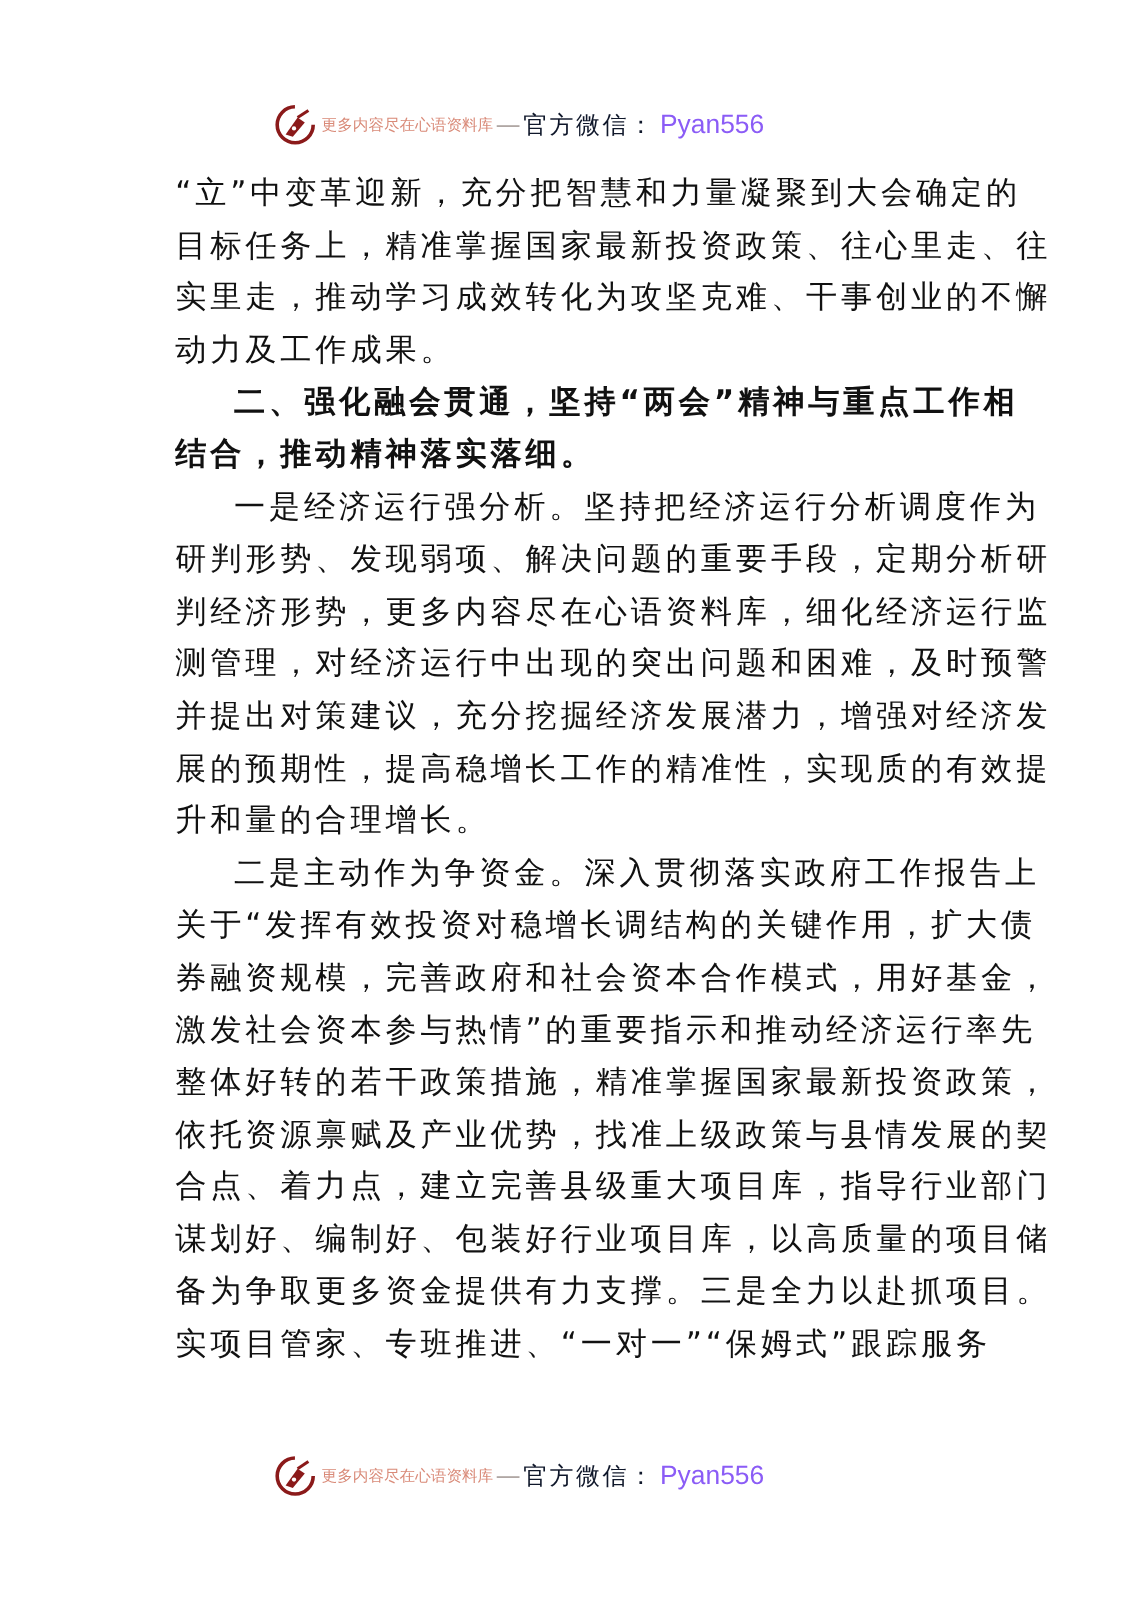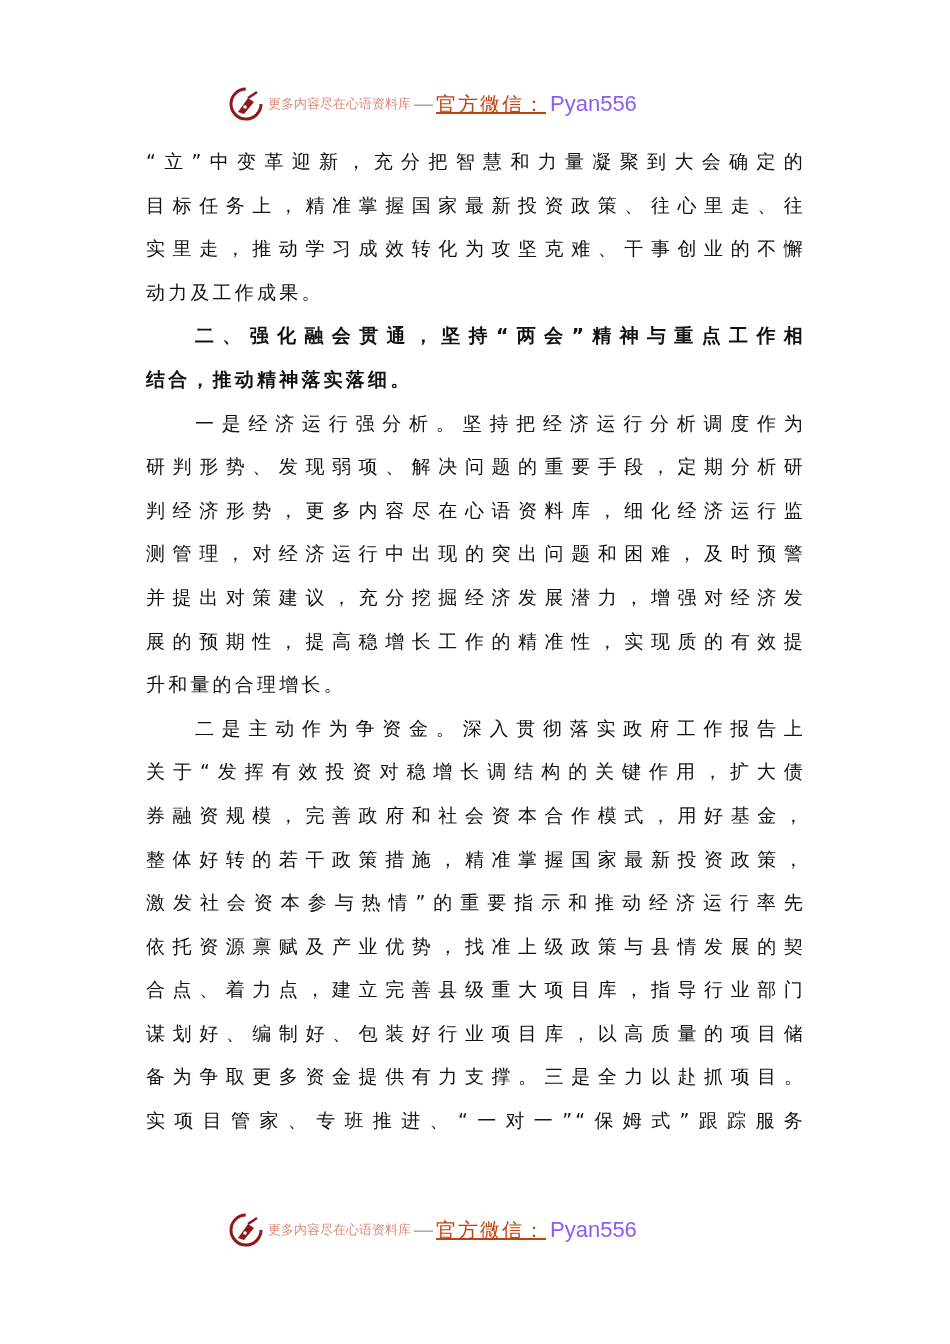--- a/index.html
+++ b/index.html
@@ -4,25 +4,25 @@
   <style>
     html, body { margin: 0; padding: 0; background: #ffffff; }
     body { width: 950px; height: 1344px; position: relative; overflow: hidden;
            font-family: "DejaVu Sans", sans-serif; color: #111111; }
     .banner { position: absolute; left: 228px; height: 40px; display: flex; align-items: center; white-space: nowrap; }
     .banner.top { top: 84px; }
     .banner.bottom { top: 1210px; }
     .logo { width: 36px; height: 36px; margin-right: 4px; }
     .b-main { font-family: "DejaVu Serif", serif; font-size: 13px; color: #d98a78; letter-spacing: 0px; }
     .b-dash { font-size: 21px; color: #b0a7a4; margin: 0 2px; }
-    .b-label { font-family: "DejaVu Serif", serif; font-size: 20px; color: #c2410c; letter-spacing: 2px; text-decoration: underline; }
+    .b-label { font-family: "DejaVu Serif", serif; font-size: 20px; color: #0f172a; letter-spacing: 2px; }
     .b-id { font-family: "Liberation Sans", sans-serif; font-size: 22px; color: #8b5cf6; margin-left: 4px; }
 
     .content { position: absolute; left: 146px; top: 140px; width: 660px; }
-    .line { display: block; height: 43.6px; line-height: 43.6px; font-size: 19px;
+    .line { display: block; height: 43.6px; line-height: 43.6px; font-size: 26px;
             white-space: nowrap; letter-spacing: 3.2px; text-align: justify; text-align-last: justify; }
     .line.last { text-align-last: left; }
     .line.indent { padding-left: 49px; }
     .line.bold { font-weight: bold; }
   </style>
 </head>
 <body>
 
 <div class="banner top">
   <svg class="logo" viewBox="0 0 36 36">
@@ -47,22 +47,22 @@
   <span class="line indent">一是经济运行强分析。坚持把经济运行分析调度作为</span>
   <span class="line">研判形势、发现弱项、解决问题的重要手段，定期分析研</span>
   <span class="line">判经济形势，更多内容尽在心语资料库，细化经济运行监</span>
   <span class="line">测管理，对经济运行中出现的突出问题和困难，及时预警</span>
   <span class="line">并提出对策建议，充分挖掘经济发展潜力，增强对经济发</span>
   <span class="line">展的预期性，提高稳增长工作的精准性，实现质的有效提</span>
   <span class="line last">升和量的合理增长。</span>
   <span class="line indent">二是主动作为争资金。深入贯彻落实政府工作报告上</span>
   <span class="line">关于“发挥有效投资对稳增长调结构的关键作用，扩大债</span>
   <span class="line">券融资规模，完善政府和社会资本合作模式，用好基金，</span>
+  <span class="line">激发社会资本参与热情”的重要指示和推动经济运行率先</span>
   <span class="line">整体好转的若干政策措施，精准掌握国家最新投资政策，</span>
-  <span class="line">激发社会资本参与热情”的重要指示和推动经济运行率先</span>
   <span class="line">依托资源禀赋及产业优势，找准上级政策与县情发展的契</span>
   <span class="line">合点、着力点，建立完善县级重大项目库，指导行业部门</span>
   <span class="line">谋划好、编制好、包装好行业项目库，以高质量的项目储</span>
   <span class="line">备为争取更多资金提供有力支撑。三是全力以赴抓项目。</span>
   <span class="line">实项目管家、专班推进、“一对一”“保姆式”跟踪服务</span>
 </div>
 
 <div class="banner bottom">
   <svg class="logo" viewBox="0 0 36 36">
     <circle cx="18" cy="18" r="15" fill="none" stroke="#8b1a1a" stroke-width="3" stroke-dasharray="70 24"></circle>

